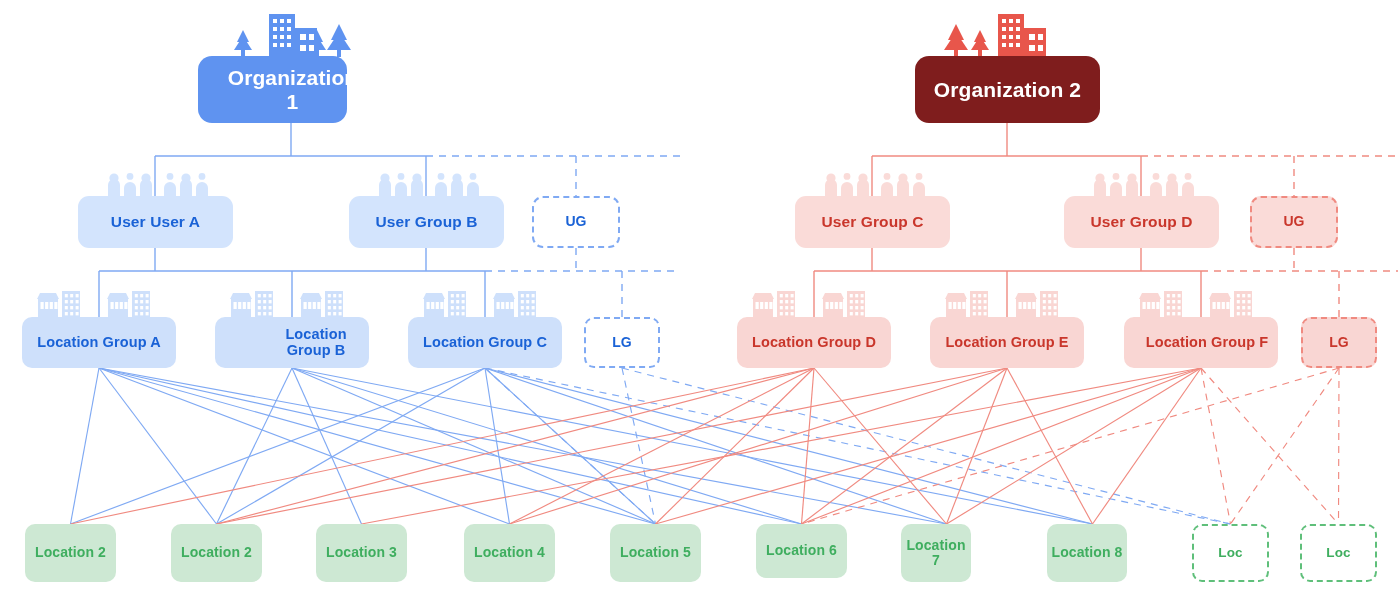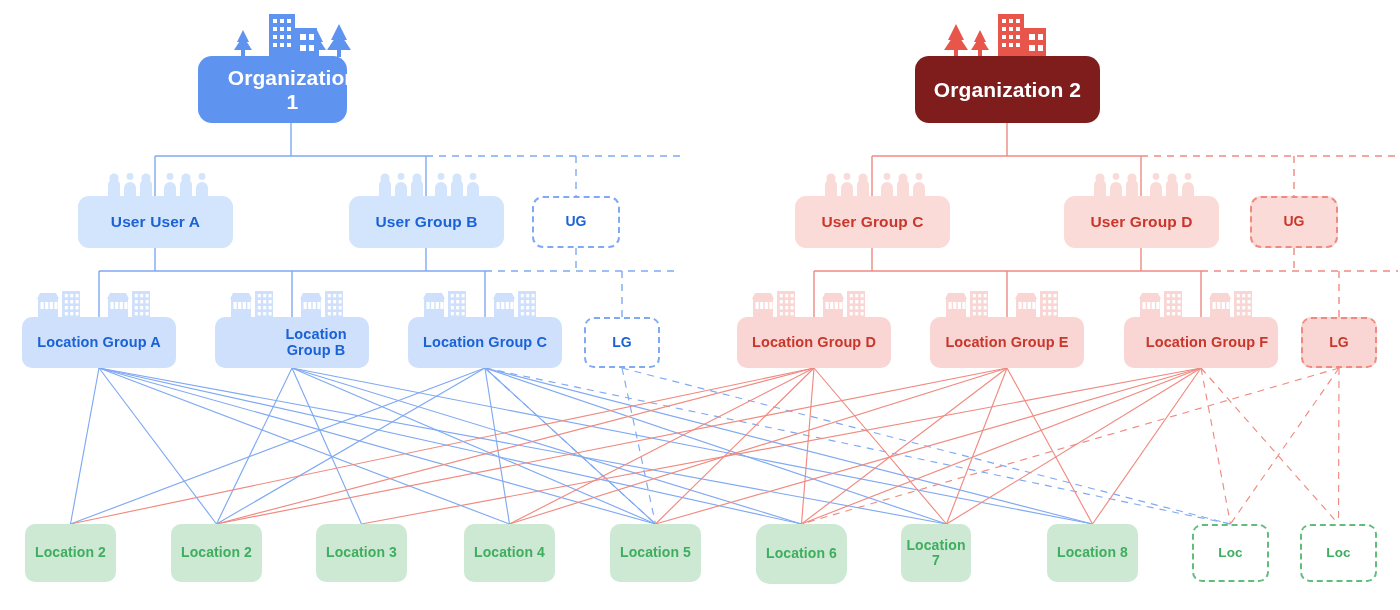--- a/index.html
+++ b/index.html
@@ -641,27 +641,27 @@
       </div>
       <div class="node loc" style="left: 316px; top: 524px; width: 91px; height: 58px;">
         <span>Location 3</span>
       </div>
       <div class="node loc" style="left: 464px; top: 524px; width: 91px; height: 58px;">
         <span>Location 4</span>
       </div>
       <div class="node loc" style="left: 610px; top: 524px; width: 91px; height: 58px;">
         <span>Location 5</span>
       </div>
-      <div class="node loc" style="left: 756px; top: 524px; width: 91px; height: 60px; border-radius: 14px;">
+      <div class="node loc" style="left: 756px; top: 524px; width: 91px; height: 54px;">
         <span>Location 6</span>
       </div>
       <div class="node loc" style="left: 901px; top: 524px; width: 70px; height: 58px;">
         <span>Location 7</span>
       </div>
-      <div class="node loc" style="left: 1047px; top: 524px; width: 91px; height: 58px;">
+      <div class="node loc" style="left: 1047px; top: 524px; width: 80px; height: 58px;">
         <span>Location 8</span>
       </div>
       <div class="node loc ghost green" style="left: 1192px; top: 524px; width: 77px; height: 58px;">
         <span>Loc</span>
       </div>
       <div class="node loc ghost green" style="left: 1300px; top: 524px; width: 77px; height: 58px;">
         <span>Loc</span>
       </div>
     </div>
 

